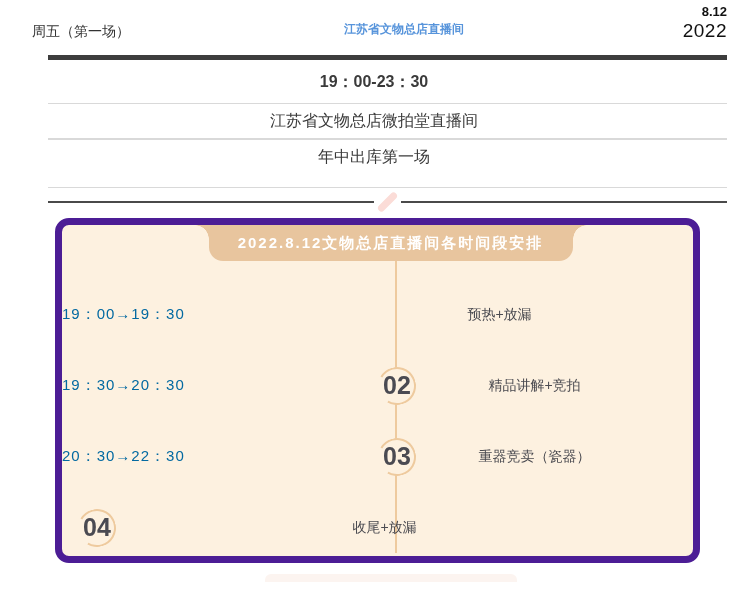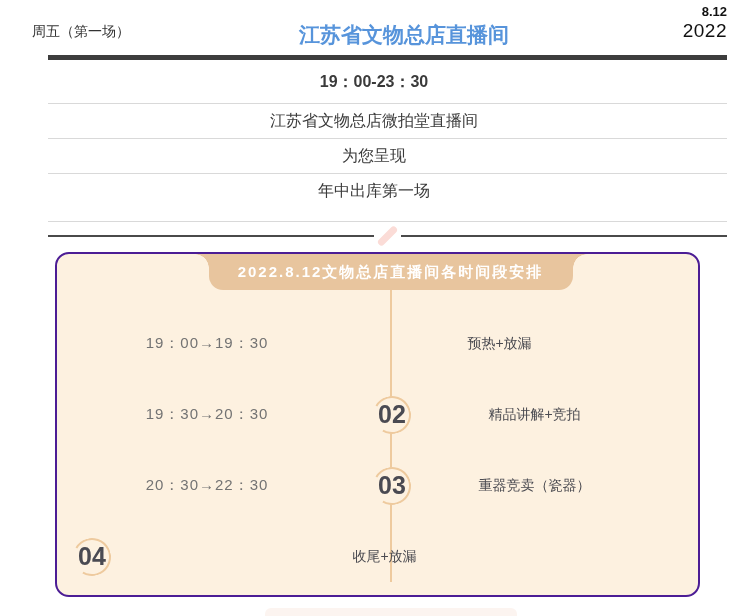--- a/index.html
+++ b/index.html
@@ -3,56 +3,56 @@
 <meta charset="utf-8">
 <style>
   * { margin:0; padding:0; box-sizing:border-box; }
   body { background:#ffffff; font-family:"Liberation Sans", sans-serif; }
   .page { position:relative; width:748px; height:616px; background:#fff; overflow:hidden; margin:0 auto; }
 
   
   .header { position:relative; height:55px; }
   .h-left { position:absolute; left:32px; top:23px; font-size:14px; color:#333; }
   .h-center { position:absolute; left:0; right:0; top:21px; text-align:center; padding-left:60px;
-              font-size:21px; font-weight:bold; color:#5794db; }
+              font-size:12px; font-weight:bold; color:#5794db; }
   .h-right { position:absolute; right:21px; top:5px; text-align:right; color:#111; line-height:1.15; }
   .h-right .d-small { font-size:13px; font-weight:bold; }
   .h-right .d-year  { font-size:19px; font-weight:normal; letter-spacing:0.5px; }
 
   .thick-line { height:5px; background:#3d3d3d; margin:0 21px 0 48px; }
 
   
   .intro-item { height:34px; line-height:34px; text-align:center; font-size:16px; color:#3a3a3a; }
   .intro-item.first { height:43px; line-height:43px;font-weight:bold; }
   .thin-line { height:1px; background:#d9d9d9; margin:0 21px 0 48px; }
   .thin-line.gap { margin-top:13px; }
 
   
   .dark-divider { display:flex; align-items:center; height:24px; margin:2px 21px 0 48px; }
   .dark-divider .seg { flex:1; height:2px; background:#4a4a4a; }
   .dark-divider .slash { width:7px; height:24px; border-radius:4px; background:#fbdcd7;
                          transform:rotate(45deg); margin:0 10px; }
 
   
   .card { position:relative; margin:4px 48px 0 55px; height:345px;
-          background:#fdf1e0; border:2px solid #4c1d95; border-radius:14px; }
+          background:#fdf1e0; border:7px solid #4c1d95; border-radius:14px; }
   .banner { position:absolute; top:0; left:50%; transform:translateX(calc(-50% + 13px));
             width:364px; height:36px; background:#e8c59e; border-radius:0 0 14px 14px;
             color:#fff; font-weight:bold; font-size:15px; letter-spacing:2px;
             line-height:36px; text-align:center; white-space:nowrap; }
   .banner::before { content:""; position:absolute; top:0; left:-14px; width:14px; height:14px;
             background:radial-gradient(circle at 0 100%, rgba(0,0,0,0) 13.5px, #e8c59e 14px); }
   .banner::after  { content:""; position:absolute; top:0; right:-14px; width:14px; height:14px;
             background:radial-gradient(circle at 100% 100%, rgba(0,0,0,0) 13.5px, #e8c59e 14px); }
 
   .timeline-line { position:absolute; left:333px; top:36px; width:2px; height:292px; background:#eeca9e; }
 
   .rows { position:absolute; inset:0; padding-top:54px; }
   .s-row { display:flex; align-items:center; height:71px; }
-  .cell-time { width:300px; text-align:center; font-size:15px; color:#737373; letter-spacing:1px; }
+  .cell-time { width:300px; font-size:15px; color:#0369a1; letter-spacing:1px; }
   .cell-num { width:70px; position:relative; display:flex; align-items:center; justify-content:center; }
   .ring { position:absolute; left:50%; top:50%; width:38px; height:38px; margin:-19px 0 0 -19px;
           border-radius:50%; border:2px solid #eeca9e; border-left-color:transparent;
           background:#fdf1e0; transform:rotate(-15deg); }
   .num { position:relative; font-size:25px; font-weight:bold; color:#4a4a52; }
   .cell-label { flex:1; text-align:center; padding-right:56px; font-size:14px; color:#4a4a50; }
 
   .pink-box { width:252px; height:8px; margin:11px 0 0 265px; background:#fcf4f0;
               border-radius:6px 6px 0 0; }
 </style>
@@ -70,21 +70,20 @@
     </div>
   </div>
 
   <div class="thick-line"></div>
 
   <div>
     <div class="intro-item first">19：00-23：30</div>
     <div class="thin-line"></div>
     <div class="intro-item">江苏省文物总店微拍堂直播间</div>
     <div class="thin-line"></div>
-    <div class="intro-item">为您呈现</div>
     <div class="thin-line"></div>
     <div class="intro-item">年中出库第一场</div>
     <div class="thin-line gap"></div>
   </div>
 
   <div class="dark-divider">
     <span class="seg"></span>
     <span class="slash"></span>
     <span class="seg"></span>
   </div>

